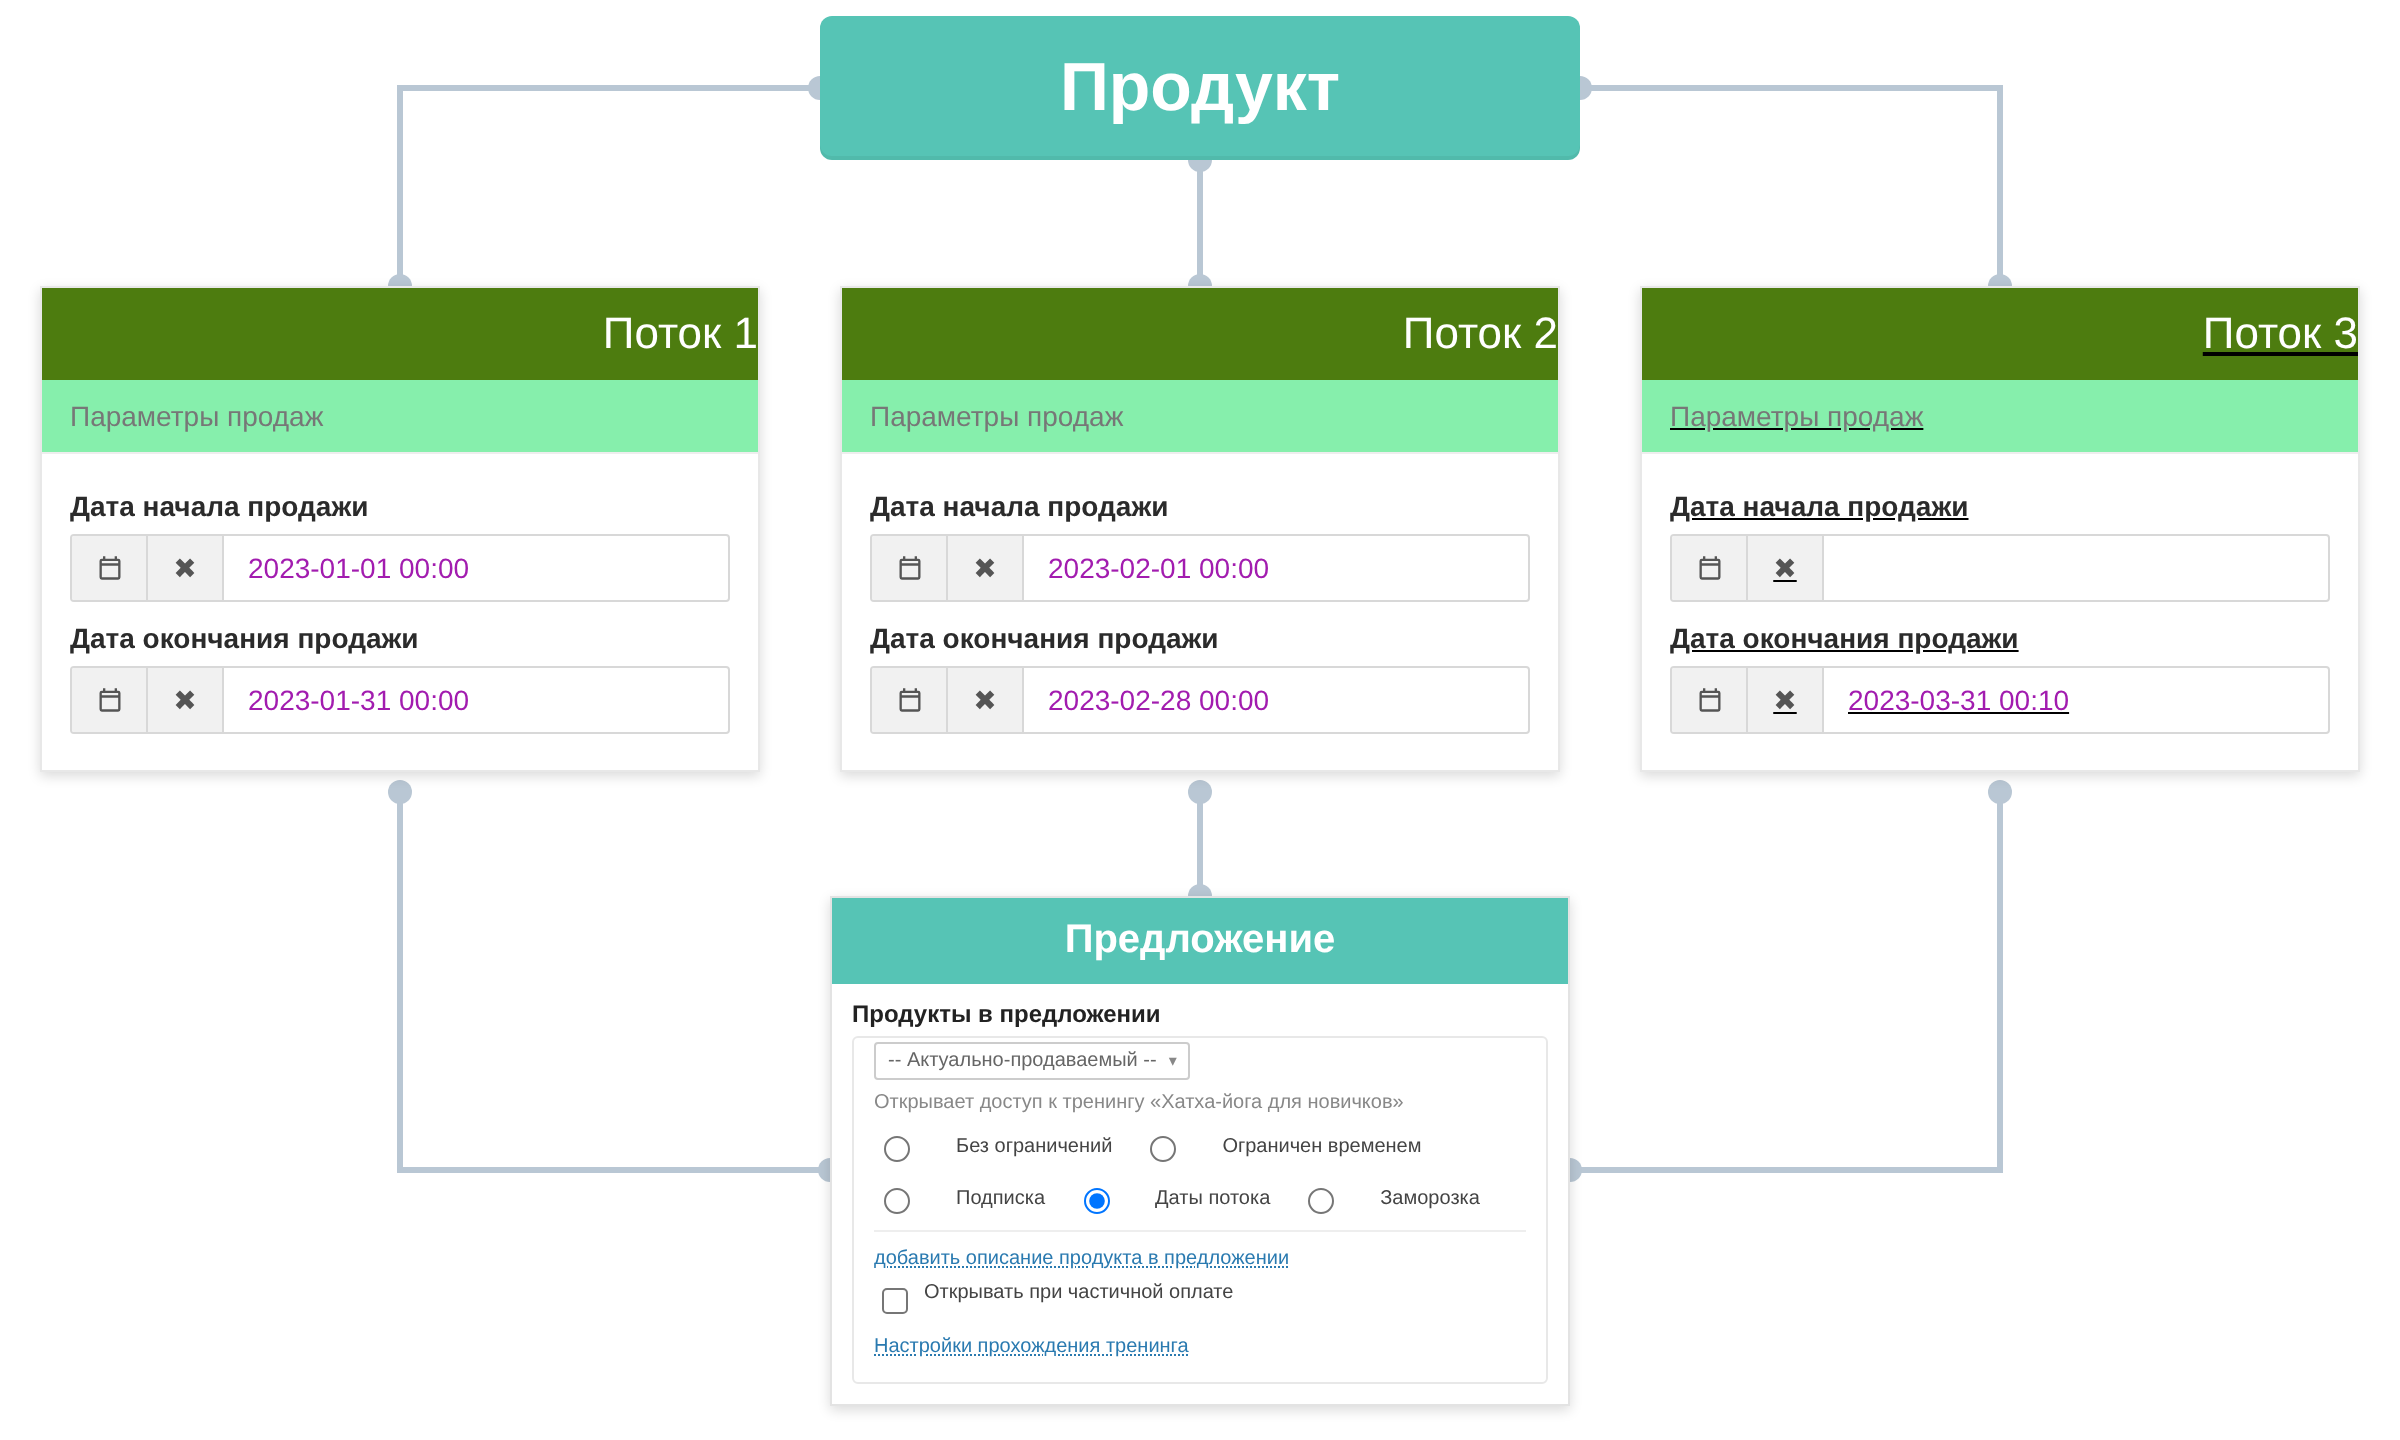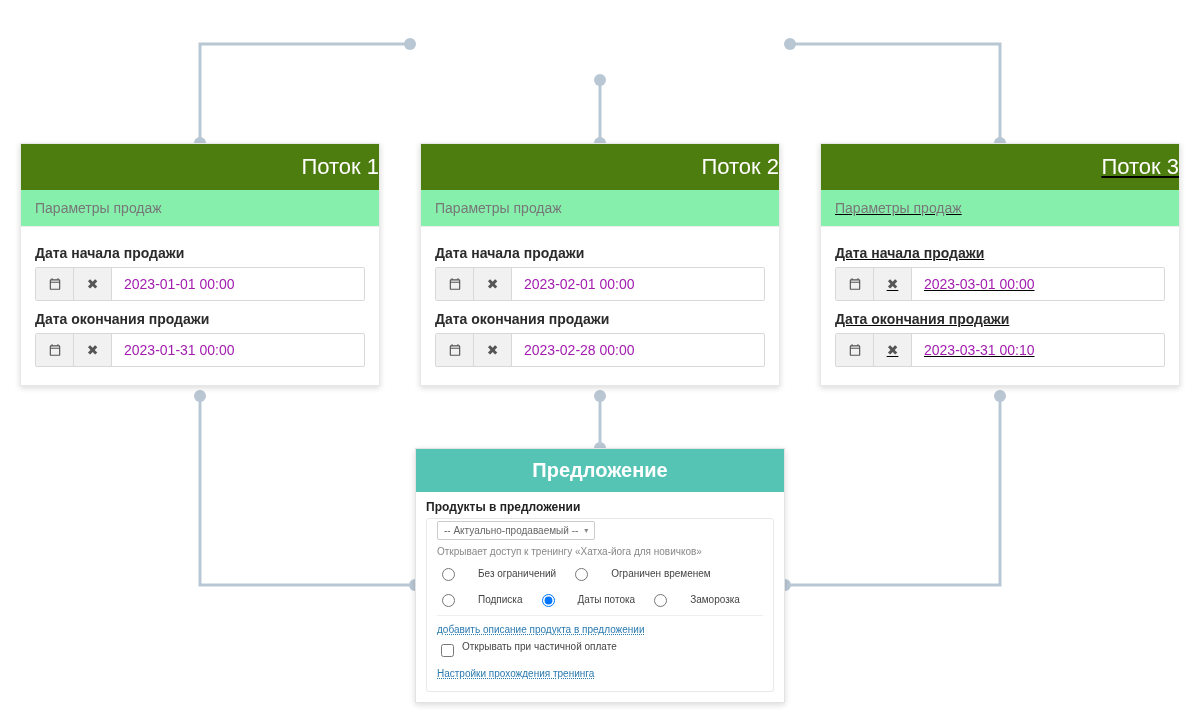--- a/index.html
+++ b/index.html
@@ -183,20 +183,23 @@
 
   <path class="edge" d="M 600 396 V 448"></path>
   <circle class="node" cx="600" cy="396" r="6"></circle>
   <circle class="node" cx="600" cy="448" r="6"></circle>
 
   <path class="edge" d="M 1000 396 V 585 H 785"></path>
   <circle class="node" cx="1000" cy="396" r="6"></circle>
   <circle class="node" cx="785" cy="585" r="6"></circle>
 </svg>
 
+<div class="product-node">
+  <span>Продукт</span>
+</div>
 
 <div class="flow-card c1">
   <div class="flow-header">Поток 1</div>
   <div class="flow-sub">Параметры продаж</div>
   <div class="flow-body">
     <div class="field-label">Дата начала продажи</div>
     <div class="date-row">
       <div class="date-btn">
         <svg width="14" height="14" viewBox="0 0 24 24" fill="currentColor">
               <path d="M19 4h-1V2h-2v2H8V2H6v2H5a2 2 0 0 0-2 2v14a2 2 0 0 0 2 2h14a2 2 0 0 0 2-2V6a2 2 0 0 0-2-2zm0 16H5V10h14v10zM5 8V6h14v2H5z"></path>
@@ -250,21 +253,20 @@
   <div class="flow-sub">Параметры продаж</div>
   <div class="flow-body">
     <div class="field-label">Дата начала продажи</div>
     <div class="date-row">
       <div class="date-btn">
         <svg width="14" height="14" viewBox="0 0 24 24" fill="currentColor">
               <path d="M19 4h-1V2h-2v2H8V2H6v2H5a2 2 0 0 0-2 2v14a2 2 0 0 0 2 2h14a2 2 0 0 0 2-2V6a2 2 0 0 0-2-2zm0 16H5V10h14v10zM5 8V6h14v2H5z"></path>
             </svg>
       </div>
       <div class="date-btn">✖</div>
-      <div class="date-val">2023-03-01 00:00</div>
     </div>
     <div class="field-label">Дата окончания продажи</div>
     <div class="date-row">
       <div class="date-btn">
         <svg width="14" height="14" viewBox="0 0 24 24" fill="currentColor">
               <path d="M19 4h-1V2h-2v2H8V2H6v2H5a2 2 0 0 0-2 2v14a2 2 0 0 0 2 2h14a2 2 0 0 0 2-2V6a2 2 0 0 0-2-2zm0 16H5V10h14v10zM5 8V6h14v2H5z"></path>
             </svg>
       </div>
       <div class="date-btn">✖</div>
       <div class="date-val">2023-03-31 00:10</div>

